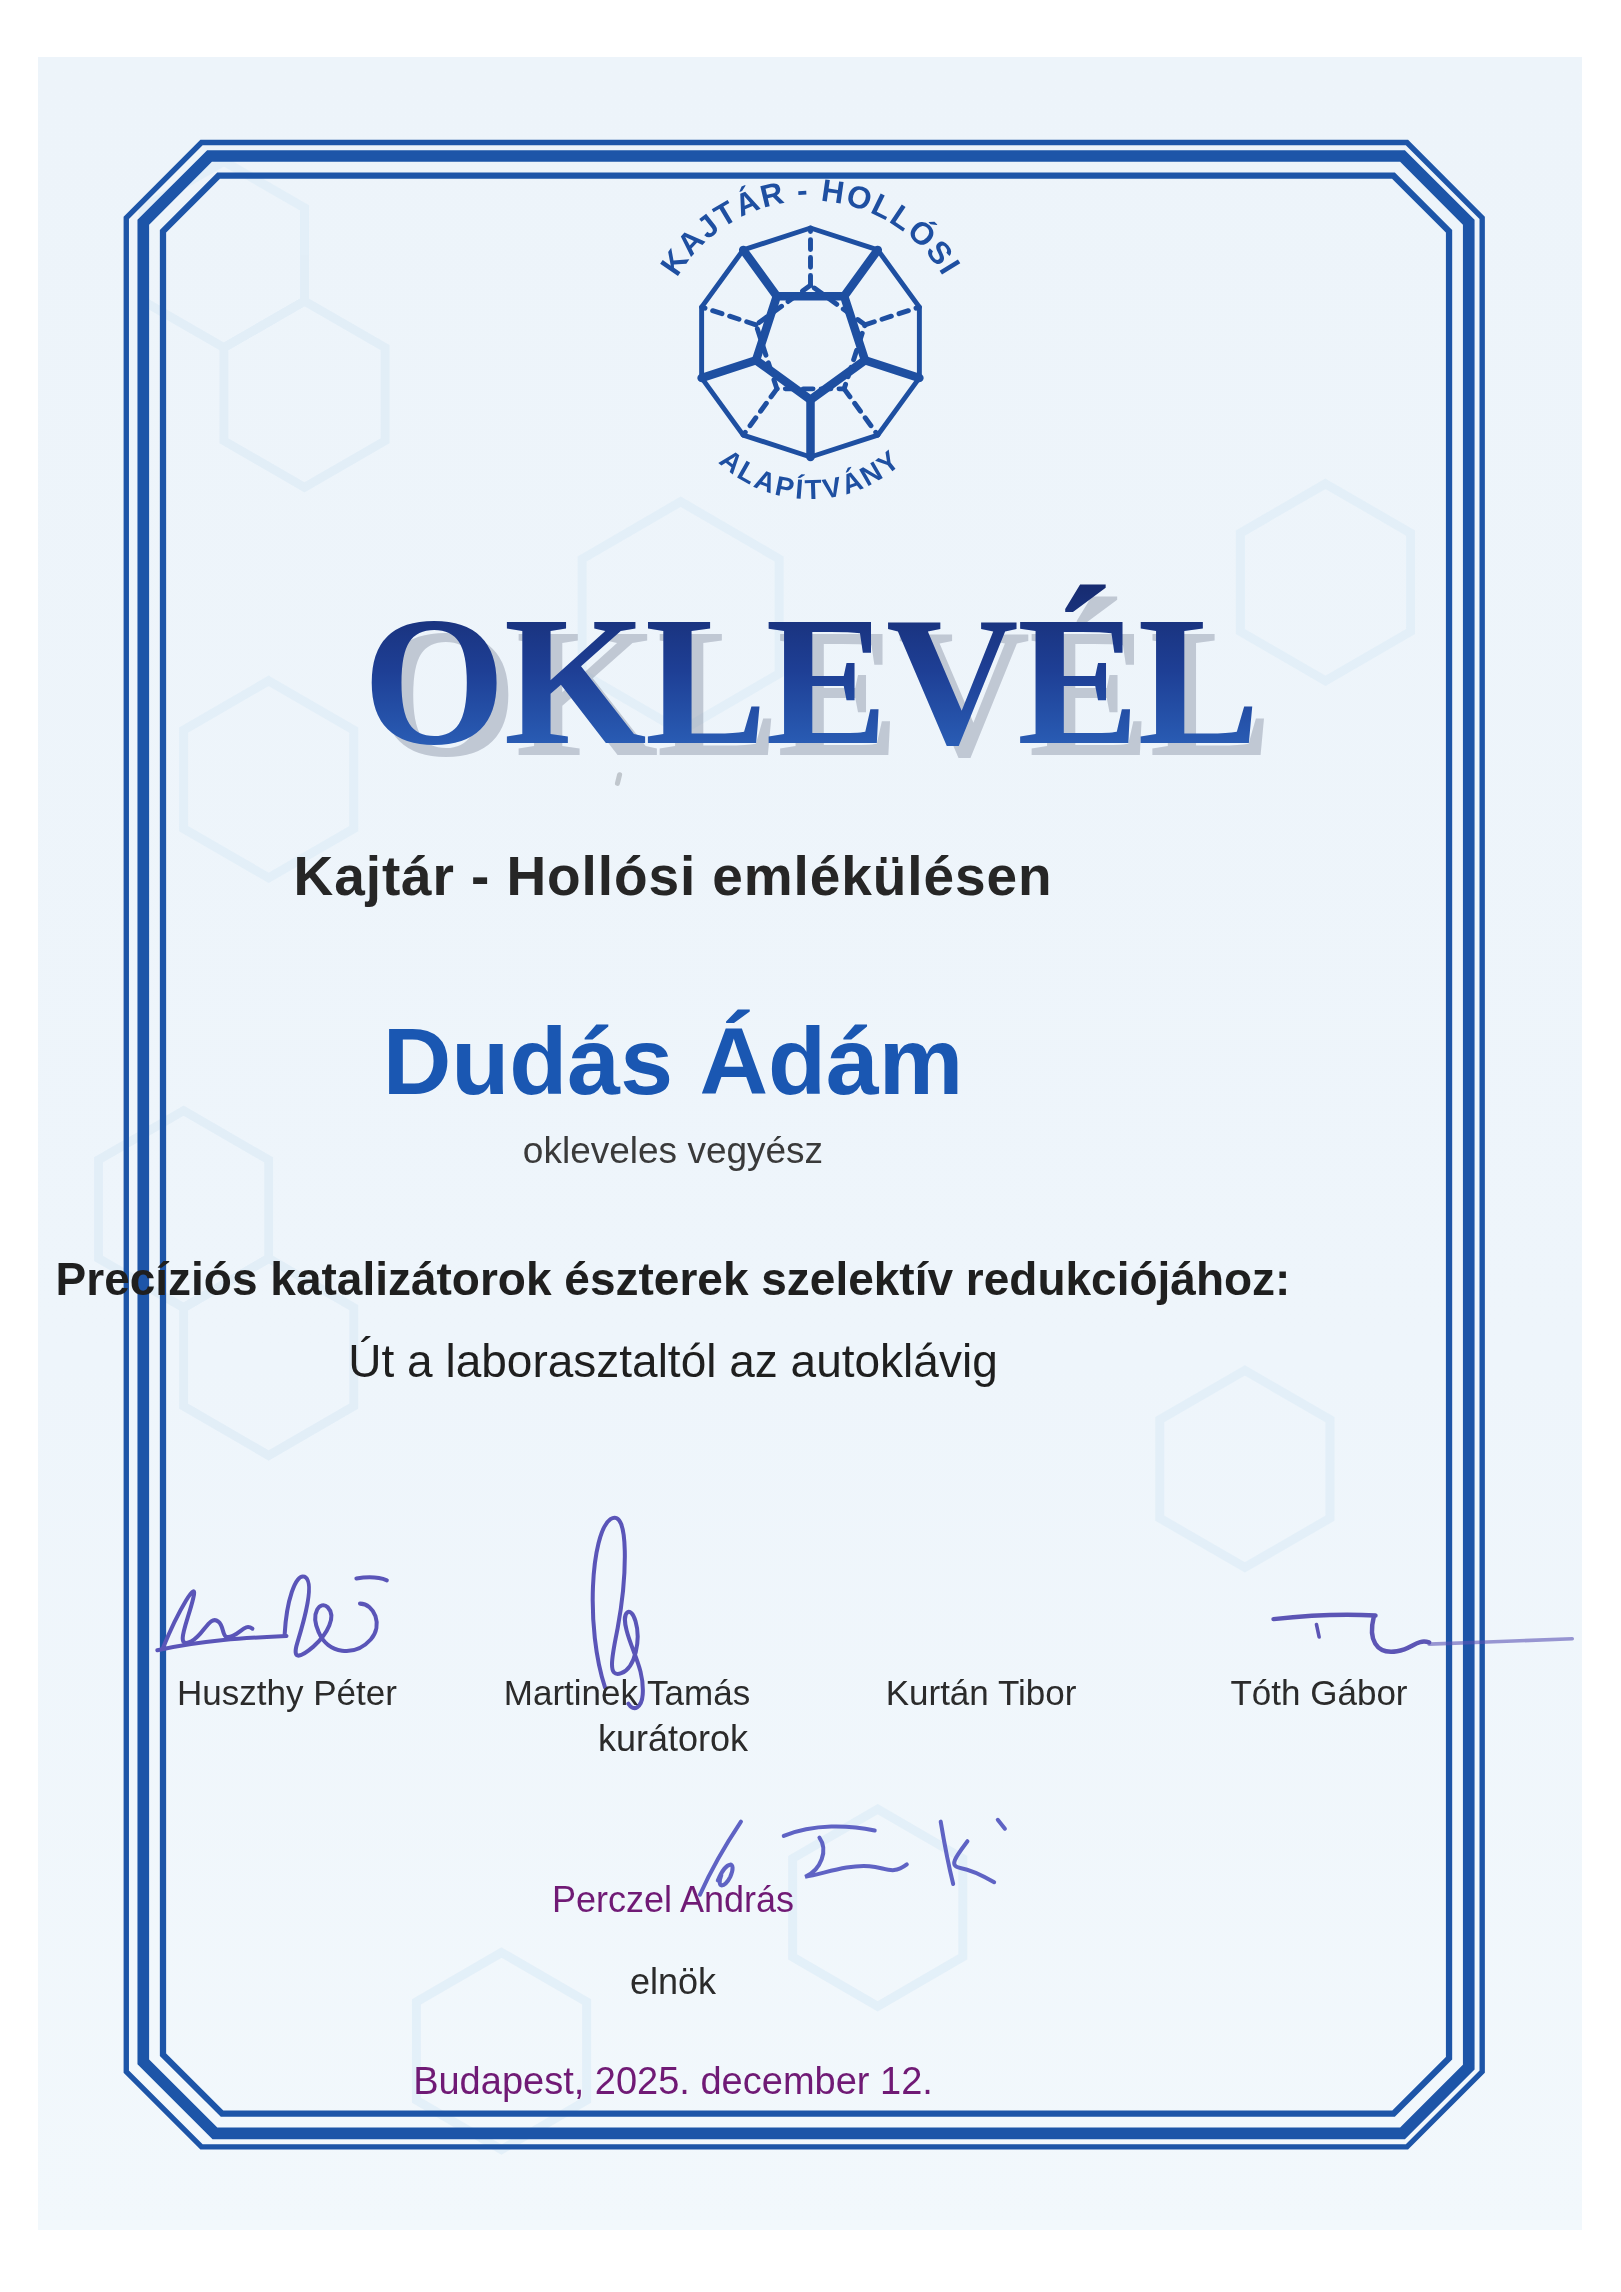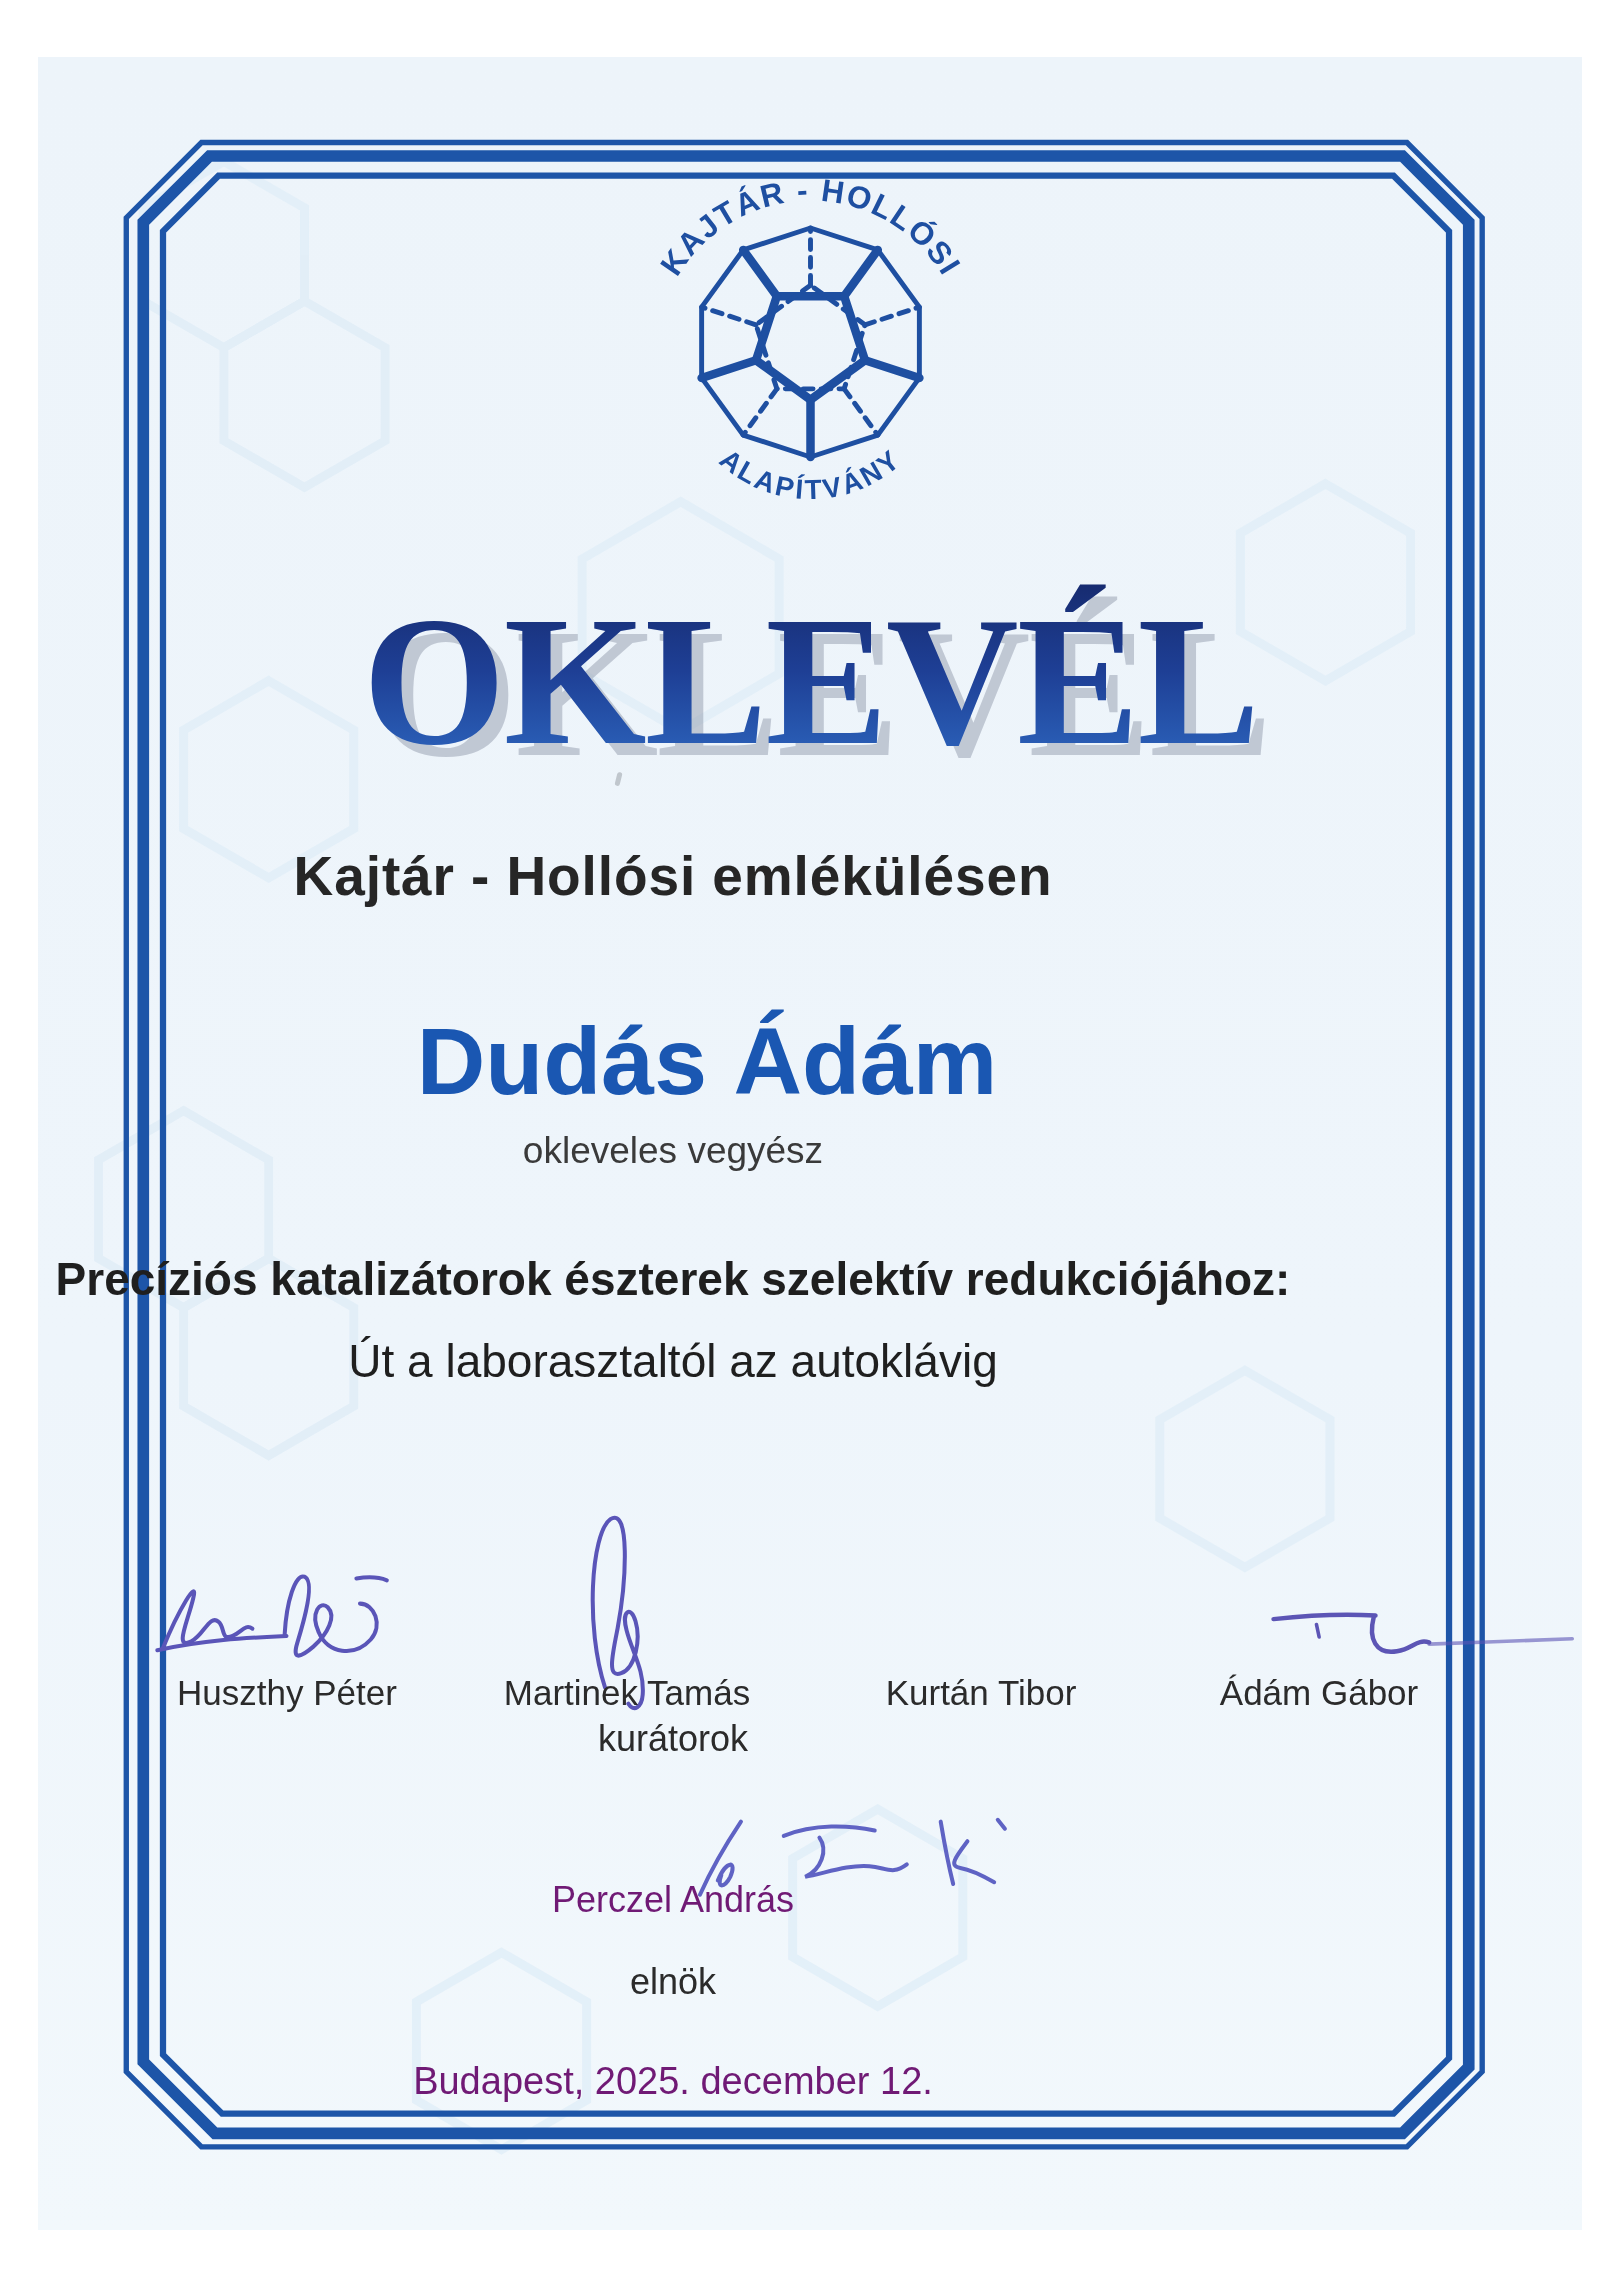--- a/index.html
+++ b/index.html
@@ -3,21 +3,21 @@
 <meta charset="utf-8">
 <style>
   html,body{margin:0;padding:0;background:#ffffff;}
   .page{position:relative;width:1621px;height:2293px;background:#ffffff;overflow:hidden;
         font-family:"Liberation Sans", sans-serif;}
   .paper-tint{position:absolute;left:38px;top:57px;width:1544px;height:2173px;
         background:linear-gradient(180deg,#edf4fa 0%,#eef5fb 60%,#f2f8fc 100%);}
   .abs{position:absolute;}
   .ctr{left:0;width:1346px;text-align:center;}
   .event-line{top:844px;font-size:55px;font-weight:bold;color:#262626;letter-spacing:0.9px;}
-  .recipient-name{top:1007px;font-size:95px;font-weight:bold;color:#1a57b2;letter-spacing:0px;padding-left:34px;}
+  .recipient-name{top:1007px;font-size:95px;font-weight:bold;color:#1a57b2;letter-spacing:0px;}
   .qualification{top:1130px;font-size:37px;color:#3a3a3a;}
   .topic1{top:1252px;font-size:46px;font-weight:bold;color:#1f1f1f;}
   .topic2{top:1334px;font-size:46px;font-weight:normal;color:#1f1f1f;}
   .contribution{top:1410px;font-size:38px;color:#2e2e2e;}
   .sig-name{top:1653px;font-size:35px;color:#2b2b2b;transform:translateX(-50%);white-space:nowrap;margin-top:20px;}
   .curators{top:1718px;font-size:36px;color:#2b2b2b;}
   .president-name{top:1879px;font-size:36px;color:#701a75;}
   .president-role{top:1945px;font-size:36px;color:#2b2b2b;margin-top:16px;}
   .date-line{top:2060px;font-size:38px;color:#701a75;}
   svg{display:block;}
@@ -136,21 +136,21 @@
       <path d="M152 40 C162 54 154 76 136 84 C158 80 184 70 208 72 C228 74 234 82 250 70"></path>
       <path d="M288 22 C292 46 298 76 302 92"></path>
       <path d="M318 44 C306 60 296 72 310 74 C322 76 334 82 348 90"></path>
       <path d="M352 20 L360 30"></path>
     </g>
   </svg>
 
   <div class="abs sig-name" style="left:287px;">Huszthy Péter</div>
   <div class="abs sig-name" style="left:627px;">Martinek Tamás</div>
   <div class="abs sig-name" style="left:981px;">Kurtán Tibor</div>
-  <div class="abs sig-name" style="left:1319px;">Ádám Gábor</div>
+  <div class="abs sig-name" style="left:1319px;">Tóth Gábor</div>
 
   <div class="abs ctr curators">kurátorok</div>
 
   <div class="abs ctr president-name">Perczel András</div>
   <div class="abs ctr president-role">elnök</div>
 
   <div class="abs ctr date-line">Budapest, 2025. december 12.</div>
 
 </div>
 

